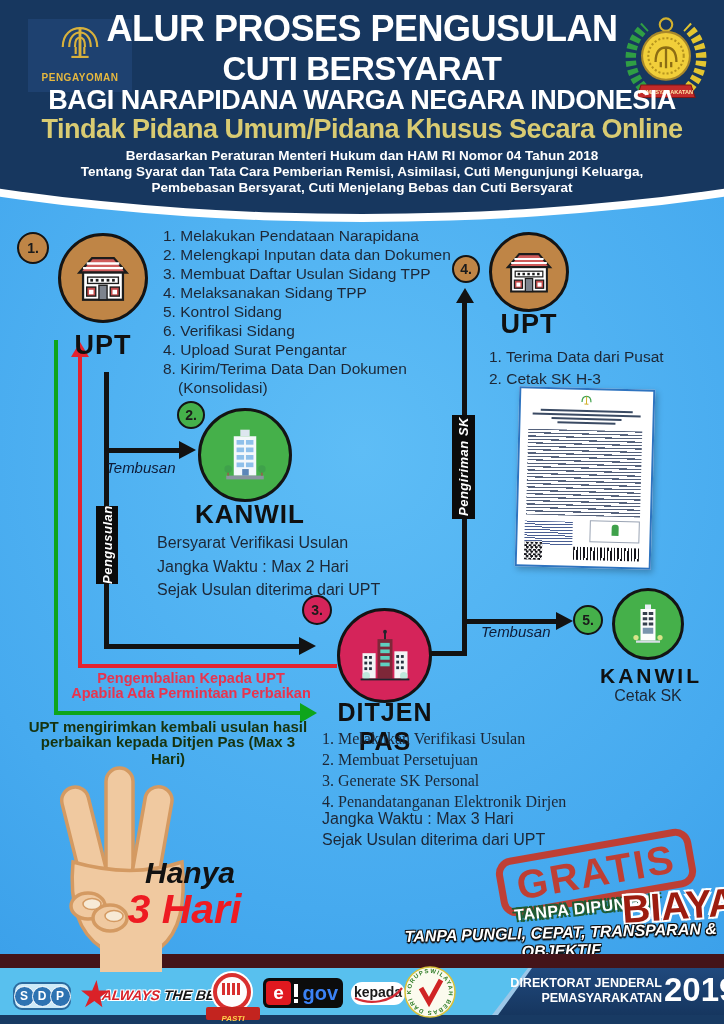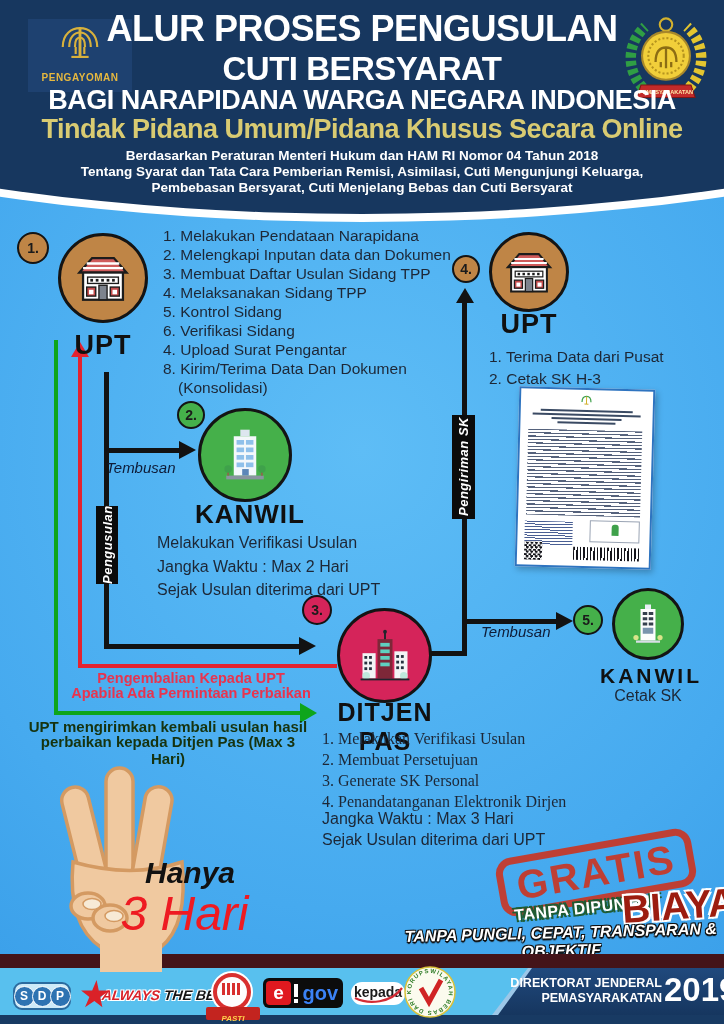--- a/index.html
+++ b/index.html
@@ -155,21 +155,21 @@
       <rect x="29" y="47" width="7" height="7" fill="#5c87b8"></rect>
       <rect x="12" y="54" width="40" height="4" fill="#8a94a0"></rect>
       <rect x="13" y="49" width="2" height="5" fill="#8a6b4a"></rect>
         <circle cx="14" cy="47" r="4" fill="#3fa14b"></circle>
       <rect x="49" y="49" width="2" height="5" fill="#8a6b4a"></rect>
         <circle cx="50" cy="47" r="4" fill="#3fa14b"></circle>
     </svg>
   </div>
   <div class="abs nlabel" style="left:195px;top:499px;width:100px;font-size:26px;">KANWIL</div>
   <div class="abs" style="left:157px;top:531px;color:#1d2736;font-size:16px;line-height:23.5px;white-space:nowrap;">
-    <div>Melakukan Verifikasi Usulan</div>
+    <div>Bersyarat Verifikasi Usulan</div>
     <div>Jangka Waktu : Max 2 Hari</div>
     <div>Sejak Usulan diterima dari UPT</div>
   </div>
 
   <div class="abs badge" style="left:302px;top:595px;width:30px;height:30px;background:#d5245a;">3.</div>
   <div class="abs node" style="left:337px;top:608px;width:95px;height:95px;background:#d5245a;">
     <svg width="60" height="60" viewBox="0 0 64 64">
       <rect x="31" y="6" width="2" height="9" fill="#20242c"></rect>
         <circle cx="32" cy="6" r="2" fill="#20242c"></circle>
       <rect x="24" y="14" width="16" height="42" fill="#7e2738"></rect>
@@ -276,21 +276,21 @@
       <rect x="112" y="28" width="27" height="108" rx="13.5" transform="rotate(10 125 82)"></rect>
       <path d="M47,104 C43,148 54,176 76,190 L134,190 C154,174 160,146 156,104 C120,116 82,114 47,104 Z"></path>
       <ellipse cx="62" cy="148" rx="17" ry="13"></ellipse>
       <ellipse cx="84" cy="160" rx="17" ry="13"></ellipse>
       <rect x="74" y="186" width="62" height="28" stroke="none"></rect>
     </g>
     <ellipse cx="66" cy="146" rx="9" ry="5.5" fill="#f7ead6" stroke="#d49a62" stroke-width="1.5"></ellipse>
     <ellipse cx="88" cy="158" rx="9" ry="5.5" fill="#f7ead6" stroke="#d49a62" stroke-width="1.5"></ellipse>
   </svg>
   <div class="abs" style="left:125px;top:856px;width:130px;text-align:center;font-size:30px;font-weight:900;font-style:italic;color:#111;z-index:6;">Hanya</div>
-  <div class="abs" style="left:102px;top:886px;width:165px;text-align:center;font-size:48px;font-weight:400;font-style:italic;color:#ee1b22;z-index:6;">3 Hari</div>
+  <div class="abs" style="left:102px;top:886px;width:165px;text-align:center;font-size:41px;font-weight:700;font-style:italic;color:#ee1b22;z-index:6;">3 Hari</div>
 
   <div class="abs" style="left:497px;top:843px;transform:rotate(-10deg);border:7px solid #c53a2b;border-radius:16px;padding:0 12px;opacity:.95;">
     <div style="font-size:40px;font-weight:900;color:#c53a2b;letter-spacing:2px;font-stretch:condensed;">GRATIS</div>
   </div>
   <div class="abs" style="left:514px;top:899px;transform:rotate(-6deg);font-size:16px;font-weight:900;color:#fff;letter-spacing:.5px;
               text-shadow:-2px -2px 0 #1f5c33,2px -2px 0 #1f5c33,-2px 2px 0 #1f5c33,2px 2px 0 #1f5c33;">TANPA DIPUNGUT</div>
   <div class="abs outline-wht" style="left:622px;top:884px;transform:rotate(-4deg);font-size:39px;font-weight:900;color:#9c1d10;font-stretch:condensed;">BIAYA</div>
   <div class="abs outline-blk" style="left:400px;top:924px;width:322px;text-align:center;transform:rotate(-1.5deg);font-size:16px;font-weight:900;font-style:italic;color:#fff;font-stretch:condensed;">TANPA PUNGLI, CEPAT, TRANSPARAN &amp; OBJEKTIF</div>
 
   <div class="abs" style="left:0;top:954px;width:724px;height:14px;background:#441419;z-index:4;"></div>

